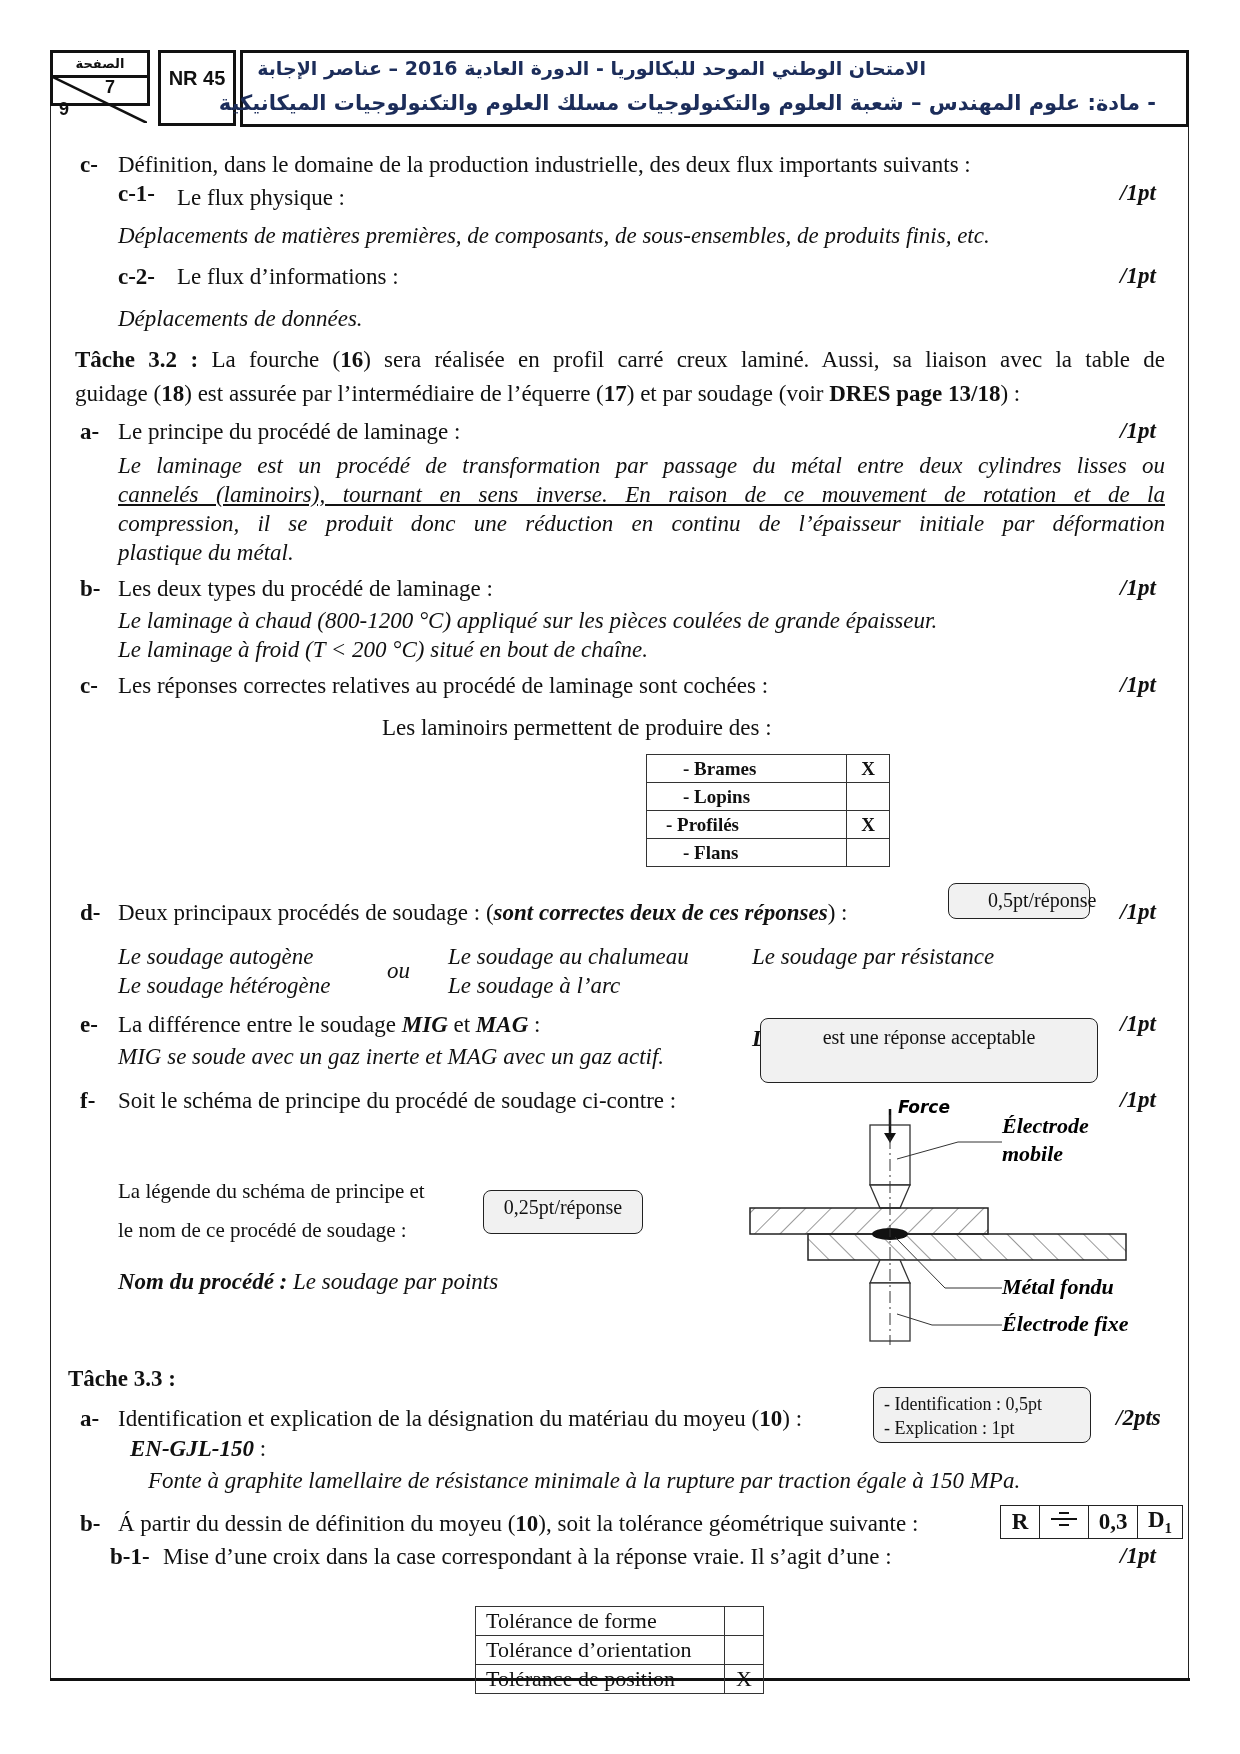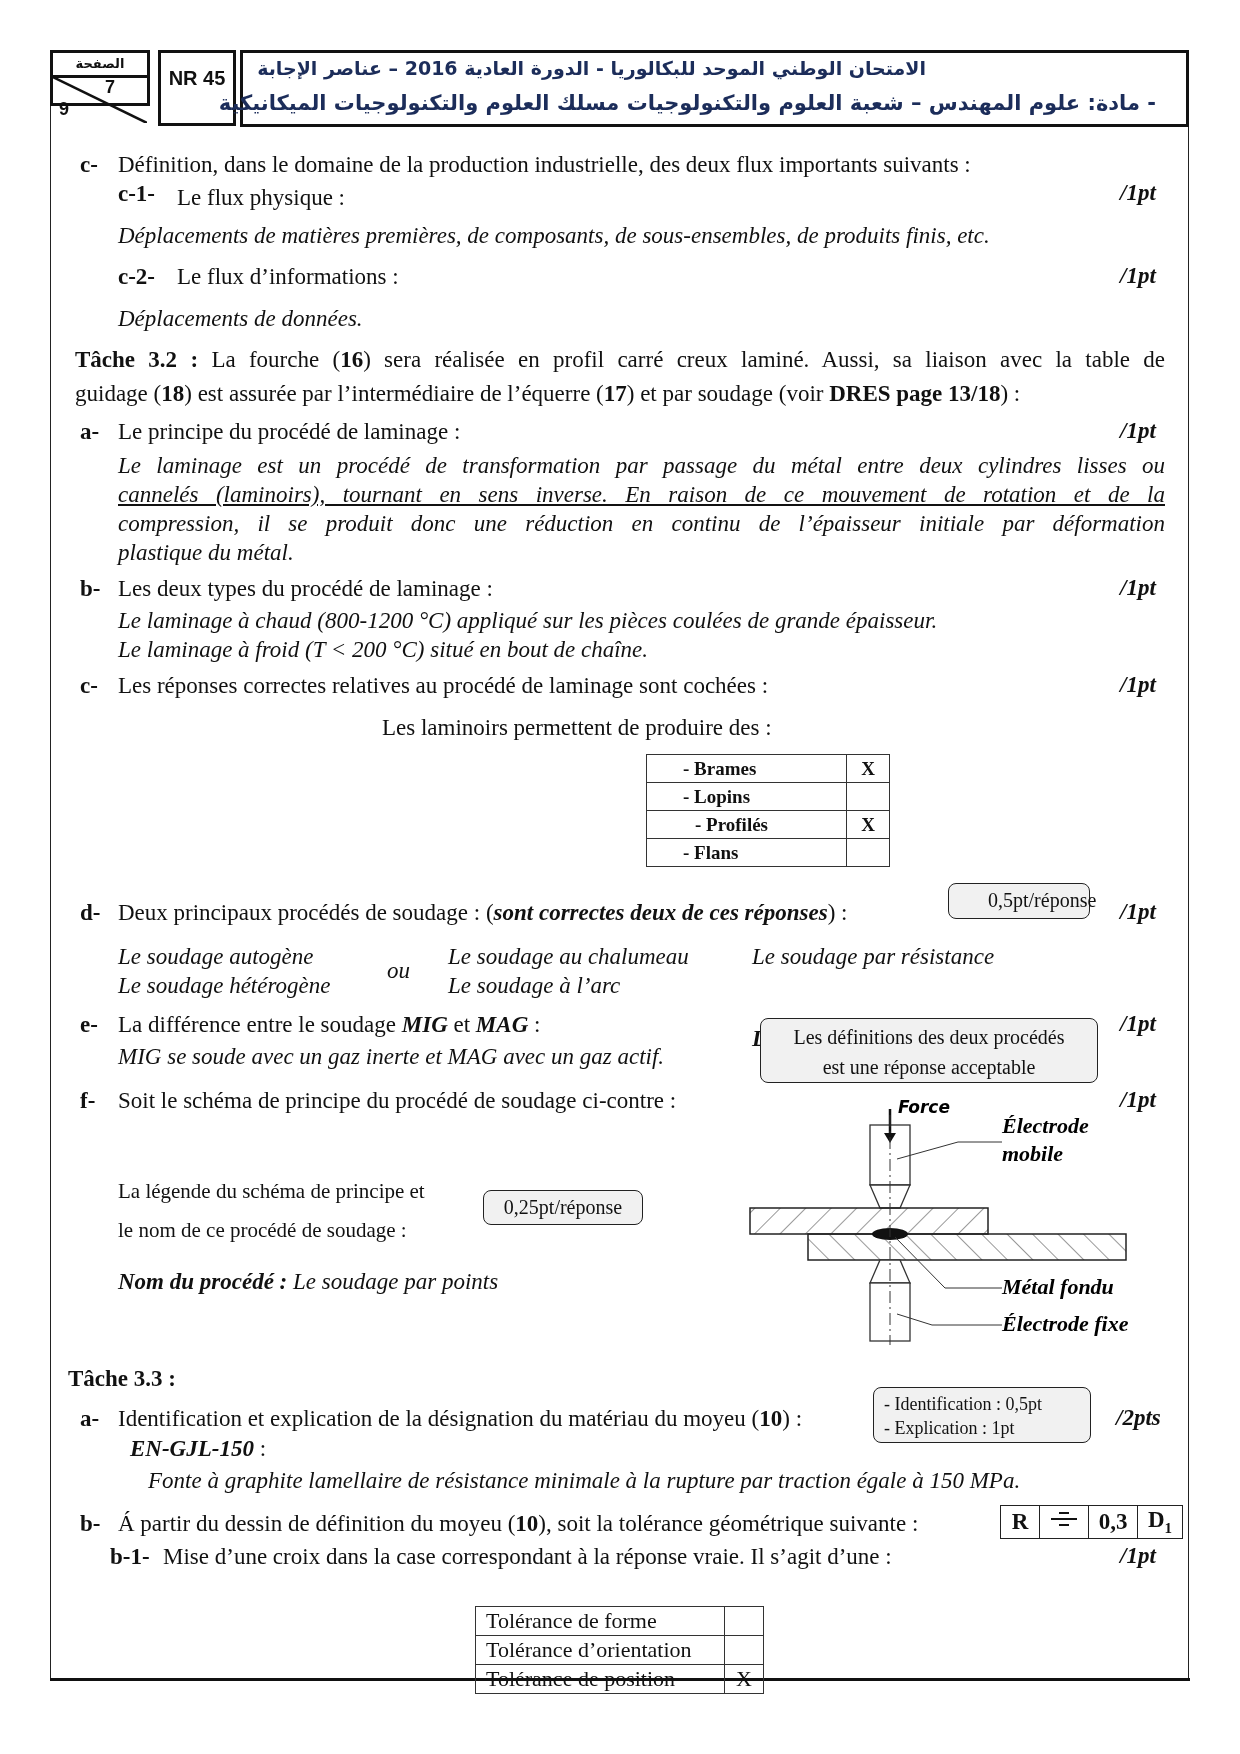--- a/index.html
+++ b/index.html
@@ -89,21 +89,21 @@
   <tbody>
       <tr>
         <td style="width:155px;height:27px;padding-left:36px;">-  Brames</td>
         <td style="width:26px;text-align:center;">X</td>
       </tr>
   <tr>
         <td style="height:27px;padding-left:36px;">-  Lopins</td>
         <td style="text-align:center;"></td>
       </tr>
   <tr>
-        <td style="height:27px;padding-left:48px;">-  Profilés</td>
+        <td style="height:27px;padding-left:19px;">-  Profilés</td>
         <td style="text-align:center;">X</td>
       </tr>
   <tr>
         <td style="height:27px;padding-left:36px;">-  Flans</td>
         <td style="text-align:center;"></td>
       </tr>
 </tbody>
   </table>
 
 <span class="t b" style="left:80px;top:899px;">d-</span>
@@ -115,31 +115,30 @@
 <span class="t it" style="left:387px;top:957px;">ou</span>
 <span class="t it" style="left:448px;top:943px;">Le soudage au chalumeau</span>
 <span class="t it" style="left:448px;top:972px;">Le soudage à l’arc</span>
 <span class="t it" style="left:752px;top:943px;">Le soudage par résistance</span>
 <span class="t it" style="left:752px;top:1025px;font-weight:bold;">Le soudage par friction ou au fer</span>
 
 <span class="t b" style="left:80px;top:1011px;">e-</span>
 <span class="t" style="left:118px;top:1011px;"><span>La différence entre le soudage </span><b class="it">MIG</b><span> et </span><b class="it">MAG</b><span> :</span></span>
 <span class="t it" style="left:118px;top:1043px;">MIG se soude avec un gaz inerte et MAG avec un gaz actif.</span>
 <div class="box" style="left:760px;top:1018px;width:338px;height:65px;padding-top:3px;line-height:30px;">
-  <div>Les définitions des deux procédés</div>
   <div>est une réponse acceptable</div>
 </div>
 <span class="pts" style="top:1011px;">/1pt</span>
 
 <span class="t b" style="left:80px;top:1087px;">f-</span>
 <span class="t" style="left:118px;top:1087px;">Soit le schéma de principe du procédé de soudage ci-contre :</span>
 <span class="pts" style="top:1087px;">/1pt</span>
 <span class="t" style="left:118px;top:1178px;font-size:21px;">La légende du schéma de principe et</span>
 <span class="t" style="left:118px;top:1217px;font-size:21px;">le nom de ce procédé de soudage :</span>
-<div class="box" style="left:483px;top:1190px;width:160px;height:35px;line-height:32px;">0,25pt/réponse</div>
+<div class="box" style="left:483px;top:1190px;width:160px;height:44px;line-height:32px;">0,25pt/réponse</div>
 <span class="t" style="left:118px;top:1268px;"><b class="it">Nom du procédé :</b><span class="it"> Le soudage par points</span></span>
 
 <svg class="abs" style="left:740px;top:1095px;" width="440" height="250" viewBox="0 0 440 250">
   <defs>
     <pattern id="hatchA" width="18" height="18" patternUnits="userSpaceOnUse" patternTransform="rotate(45)">
         <line x1="0" y1="0" x2="0" y2="18" stroke="#333" stroke-width="1"></line>
       </pattern>
     <pattern id="hatchB" width="18" height="18" patternUnits="userSpaceOnUse" patternTransform="rotate(-45)">
         <line x1="0" y1="0" x2="0" y2="18" stroke="#333" stroke-width="1"></line>
       </pattern>

